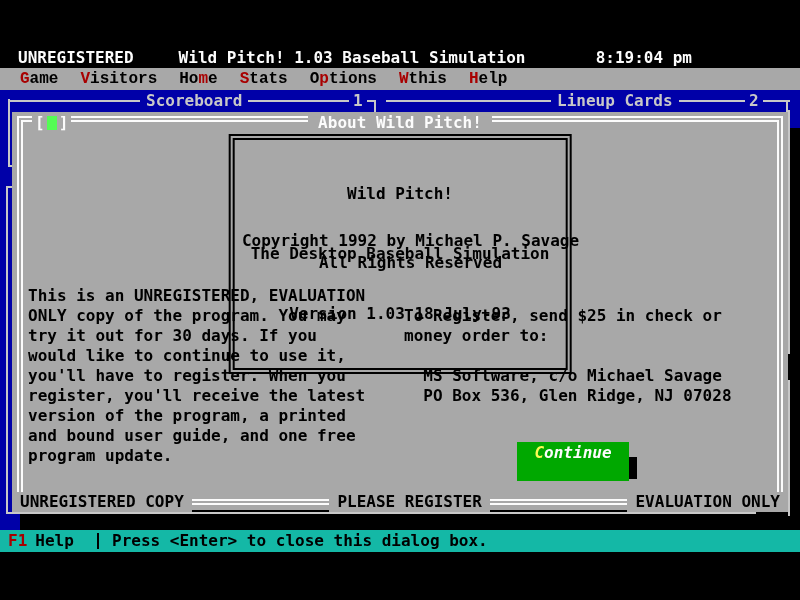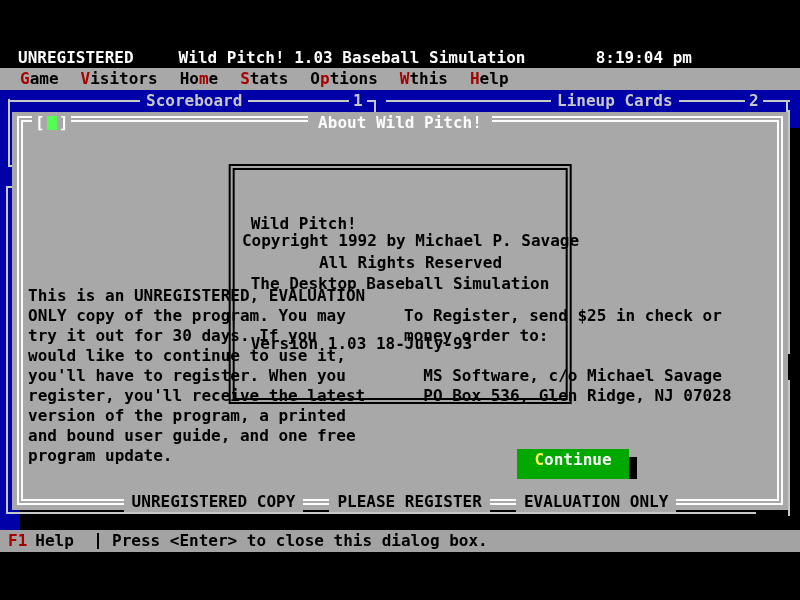--- a/index.html
+++ b/index.html
@@ -10,21 +10,21 @@
   
   .titlebar{position:absolute;left:0;top:48px;width:704px;height:20px;line-height:20px;color:#fcfcfc;background:#000;}
   .tb-left{position:absolute;left:18px;}
   .tb-center{position:absolute;left:0;right:0;text-align:center;}
   .tb-right{position:absolute;right:12px;margin-left:8px;}
   .corner-artifact{position:absolute;left:0;top:48px;width:8px;height:20px;background:#a8a8a8;}
 
   
   .menubar{position:absolute;left:0;top:68px;width:800px;height:22px;line-height:22px;background:#a8a8a8;
            display:flex;gap:22px;padding-left:20px;box-sizing:border-box;}
-  .menu-item{white-space:pre;}
+  .menu-item{white-space:pre;font-family:Liberation Mono, monospace;}
   .hot{color:#a80000;}
 
   
   .desktop{position:absolute;left:0;top:90px;width:800px;height:440px;background:#000;}
   .blue{background:#0000a8;}
   .frameline{background:#c8c8c8;}
 
   .winbar{position:absolute;height:18px;top:2px;line-height:18px;color:#c8c8c8;}
   .winbar .bar-line{position:absolute;left:0;right:0;top:8px;height:2px;background:#c8c8c8;}
   .winbar .bar-title,.winbar .bar-num{position:absolute;top:0;background:#0000a8;padding:0 6px;}
@@ -33,35 +33,35 @@
   
   .dialog-shadow{position:absolute;left:30px;top:424px;width:740px;height:12px;background:#000;}
   .dialog{position:absolute;left:12px;top:22px;width:776px;height:398px;background:#a8a8a8;}
   .dlg-border{position:absolute;left:5px;top:4px;right:5px;bottom:5px;border:6px double #fcfcfc;}
   .dlg-close{position:absolute;left:20px;top:2px;height:18px;line-height:18px;background:#a8a8a8;
              color:#fcfcfc;padding:0 3px;display:flex;align-items:center;cursor:default;}
   .green-sq{display:inline-block;width:10px;height:14px;background:#54fc54;margin:0 2px;}
   .dlg-title{position:absolute;left:0;right:0;top:2px;height:18px;line-height:18px;text-align:center;}
   .dlg-title span{background:#a8a8a8;padding:0 10px;color:#fcfcfc;}
   .about-box{position:absolute;left:50%;top:22px;transform:translateX(-50%);border:6px double #000;
-             padding:4px 16px;text-align:left;line-height:20px;white-space:pre;margin-top:30px;}
+             padding:4px 16px;text-align:center;line-height:20px;white-space:pre;}
   .copyright{position:absolute;left:0;right:0;top:118px;text-align:center;line-height:22px;margin-left:21px;}
   .cols{position:absolute;left:16px;top:174px;right:10px;display:flex;}
   .col-left{width:366px;white-space:pre-line;line-height:20px;}
   .col-right{margin-left:10px;margin-top:20px;white-space:pre;line-height:20px;}
   .btn-shadow{position:absolute;left:513px;top:345px;width:112px;height:22px;background:#000;}
-  .continue-btn{position:absolute;left:505px;top:337px;width:112px;height:30px;line-height:22px;
-                background:#00a800;color:#fcfcfc;text-align:center;cursor:default;}
+  .continue-btn{position:absolute;left:505px;top:330px;width:112px;height:39px;line-height:22px;
+                background:#00a800;color:#fcfcfc;text-align:center;cursor:default;font-style:italic;}
   .btn-hot{color:#fcfc54;}
-  .dlg-footer{position:absolute;left:0;right:0;top:379px;height:22px;display:flex;gap:26px;
-              justify-content:center;align-items:center;line-height:20px;}
+  .dlg-footer{position:absolute;left:0;right:0;top:379px;height:22px;display:flex;gap:44px;
+              justify-content:space-between;align-items:center;line-height:20px;}
   .dlg-footer span{background:#a8a8a8;padding:0 8px;}
 
   
-  .statusbar{position:absolute;left:0;top:530px;width:800px;height:22px;line-height:22px;background:#a3a3a3;}
+  .statusbar{position:absolute;left:0;top:530px;width:800px;height:22px;line-height:22px;background:#14b8a6;}
   .sb-fkey{position:absolute;left:8px;cursor:default;}
   .sb-f1{color:#a80000;}
   .sb-help{color:#000;margin-left:8px;}
   .sb-div{position:absolute;left:97px;top:3px;width:2px;height:16px;background:#000;}
   .sb-msg{position:absolute;left:112px;}
 </style>
 </head>
 <body>
 
 <div class="screen">

